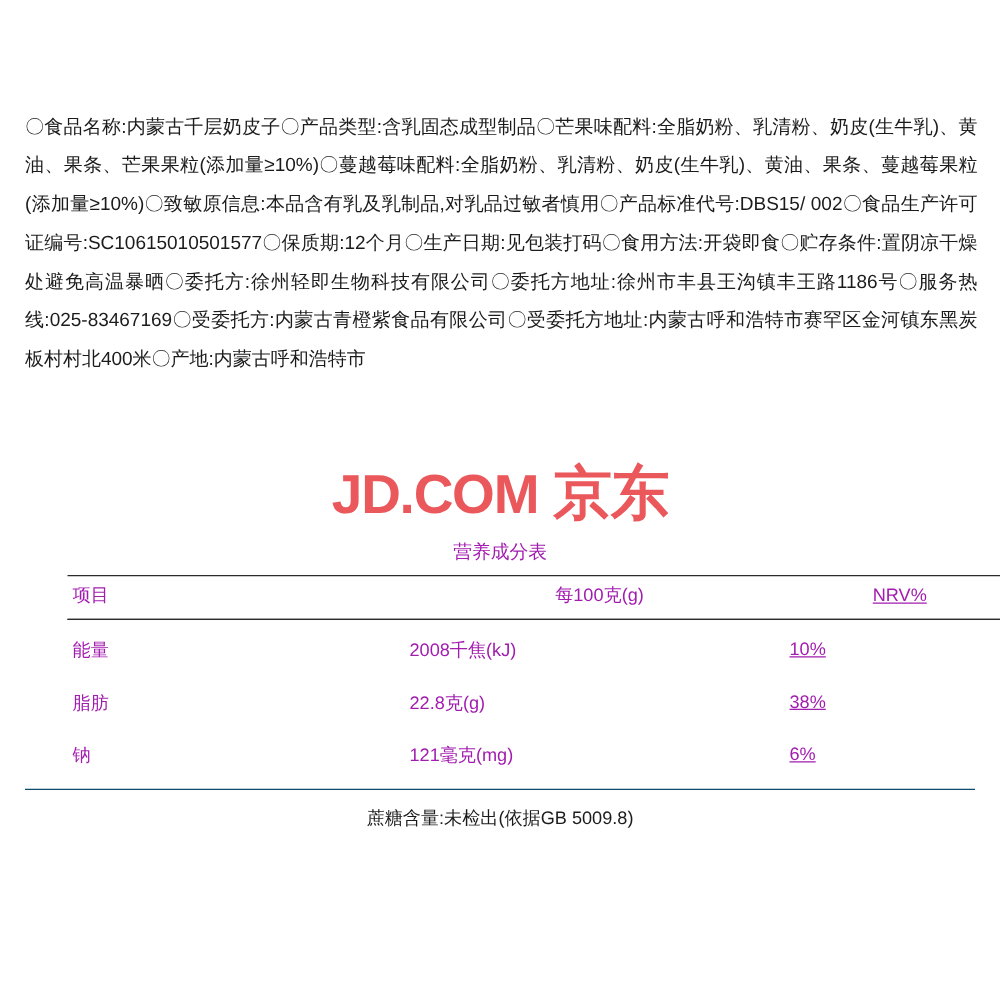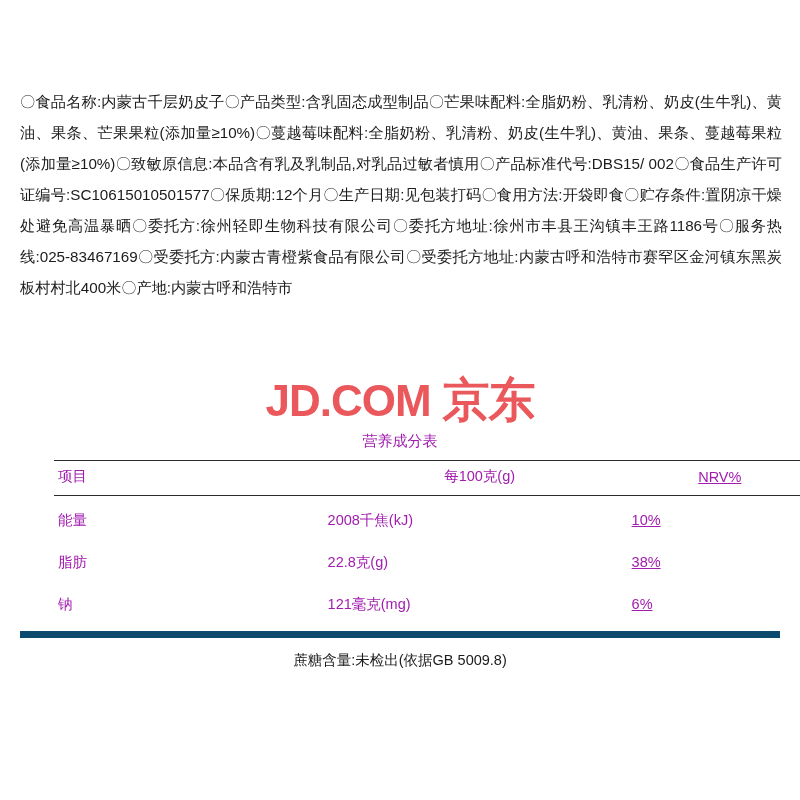--- a/index.html
+++ b/index.html
@@ -40,21 +40,21 @@
     position: absolute;
     left: 0;
     top: 368px;
     width: 800px;
     text-align: center;
     color: #e94a4f;
     opacity: 0.92;
     font-size: 46px;
     font-weight: bold;
     letter-spacing: -1px;
-    line-height: 63px;
+    line-height: 52px;
     white-space: nowrap;
   }
   .watermark .wm-jd {
     font-family: "Liberation Sans", sans-serif;
     font-weight: bold;
     font-size: 44px;
   }
   .watermark .wm-cn {
     font-family: "Liberation Sans", sans-serif;
     font-weight: bold;
@@ -97,21 +97,21 @@
     height: 20px;
   }
   table.nut tbody tr:first-child td {
     padding-top: 14px;
   }
   .col-item { text-align: left; width: 36%; padding-left: 4px !important; }
   .col-val  { width: 40%; }
   .col-nrv  { width: 24%; padding-right: 6px !important; text-decoration: underline; }
 
   .nut-foot {
-    border-top: 7px solid #0c4a6e;
+    border-top: 1px solid #0c4a6e;
     text-align: center;
     font-size: 14.5px;
     padding-top: 13px;
     color: #1b1b1b;
   }
   .nut-foot-spacer { height: 6px; }
 </style>
 </head>
 <body>
 

